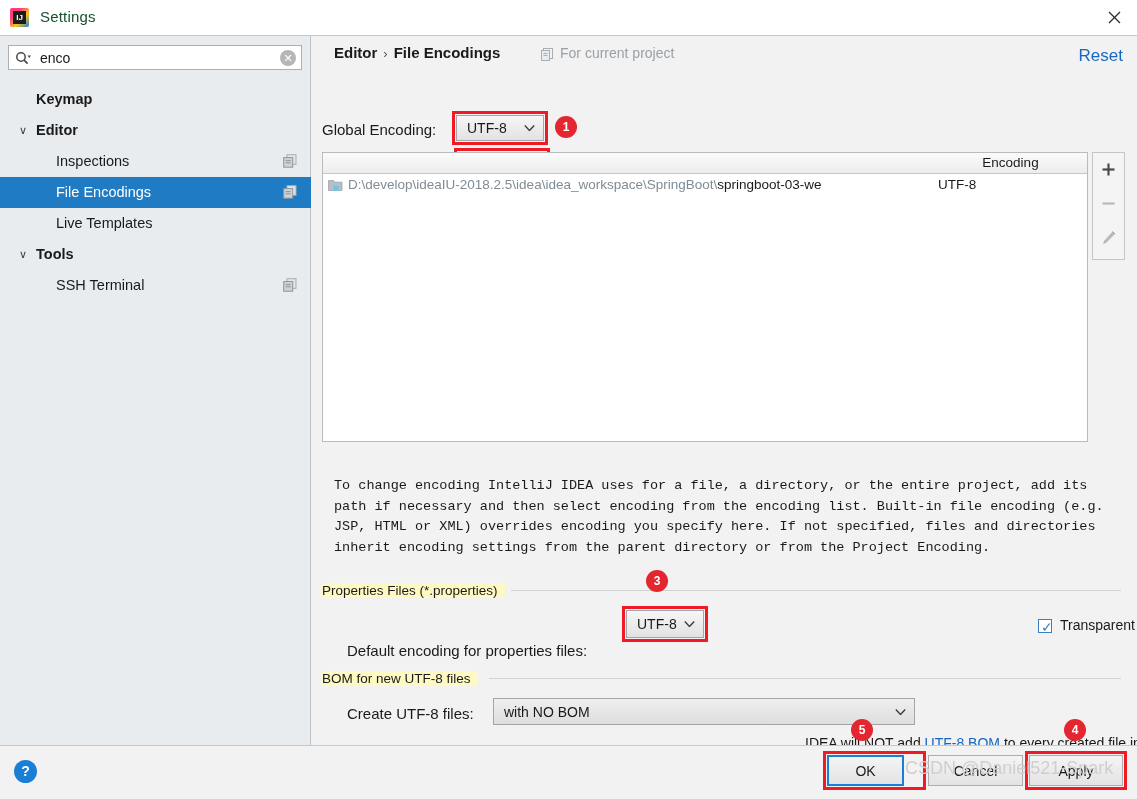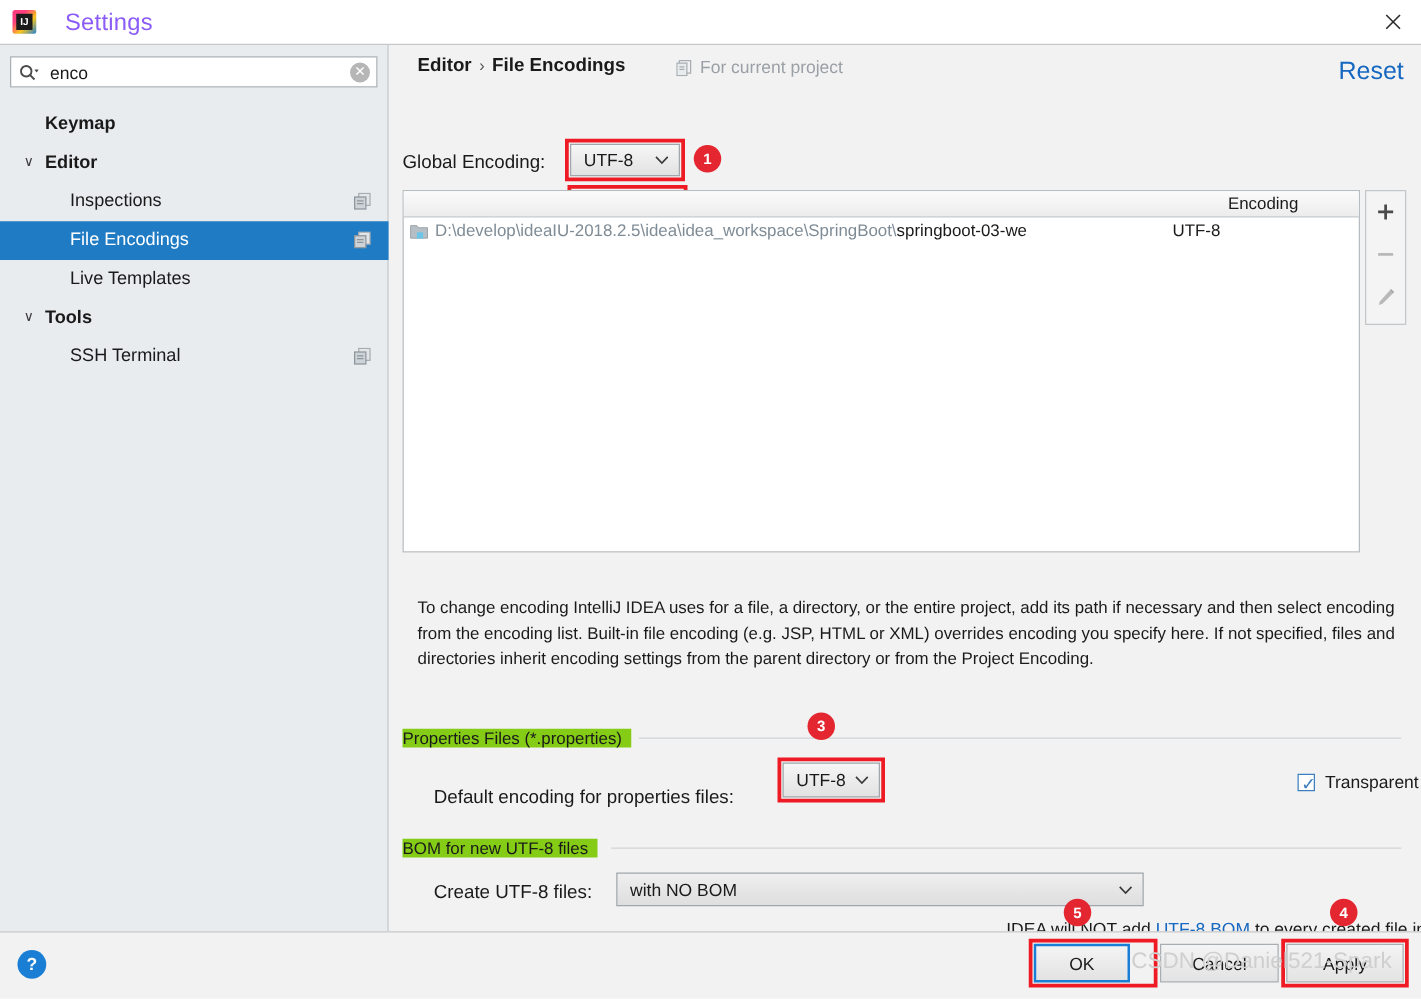--- a/index.html
+++ b/index.html
@@ -41,23 +41,23 @@
     background: #1b1b1b;
     color: #fff;
     font-size: 8px;
     font-weight: bold;
     line-height: 13px;
     text-align: center;
     font-family: "Liberation Sans", sans-serif;
   }
   #window-title {
     position: absolute;
-    left: 52px; top: 8px;
-    font-size: 19px;
-    color: #8b5cf6;
+    left: 40px; top: 8px;
+    font-size: 15px;
+    color: #14532d;
     letter-spacing: .2px;
   }
   #close-button {
     position: absolute;
     right: 0; top: 0;
     width: 46px; height: 35px;
     display: flex; align-items: center; justify-content: center;
     color: #333;
     font-size: 16px;
     cursor: default;
@@ -167,21 +167,21 @@
   }
   #fcp-icon {
     position: absolute;
     left: 230px; top: 12px;
     width: 13px; height: 13px;
   }
   #fcp-text { position: absolute; left: 249px; top: 9px; font-size: 14px; color: #9aa0a6; }
   #reset-link {
     position: absolute;
     right: 14px; top: 10px;
-    font-size: 20px;
+    font-size: 17px;
     color: #1668c1;
     cursor: pointer;
   }
 
   .field-label {
     position: absolute;
     font-size: 15px;
     color: #1a1a1a;
     white-space: nowrap;
   }
@@ -313,28 +313,29 @@
   }
 
   
   #desc {
     position: absolute;
     left: 23px; top: 440px;
     width: 790px;
     font-size: 13.5px;
     line-height: 20.5px;
     color: #1a1a1a;
+    font-family: Liberation Mono, monospace;
   }
 
   
   .group-title {
     position: absolute;
     font-size: 13.5px;
     color: #1a1a1a;
-    background: #84cc16;
+    background: #fef9c3;
     padding-right: 7px;
     white-space: nowrap;
   }
   .group-line {
     position: absolute;
     height: 1px;
     background: #cfd3d6;
   }
 
   #checkbox-row {
@@ -557,21 +558,21 @@
         <path d="M11.5,1.5 L14,4" stroke="#a2a2a2" stroke-width="1"></path>
       </svg>
     </div>
   </div>
 
   <div id="desc">To change encoding IntelliJ IDEA uses for a file, a directory, or the entire project, add its path if necessary and then select encoding from the encoding list. Built-in file encoding (e.g. JSP, HTML or XML) overrides encoding you specify here. If not specified, files and directories inherit encoding settings from the parent directory or from the Project Encoding.</div>
 
   <div class="group-title" style="left:11px; top:547px;">Properties Files (*.properties)</div>
   <div class="group-line" style="left:200px; top:554px; width:610px;"></div>
 
-  <div class="field-label" style="left:36px; top:593px;">Default encoding for properties files:</div>
+  <div class="field-label" style="left:36px; top:606px;">Default encoding for properties files:</div>
   <div class="combo" id="properties-combo" style="left:315px; top:574px; width:78px; height:28px;">
     <span class="cv">UTF-8</span>
     <svg class="chev" viewBox="0 0 11 7">
       <polyline points="0.8,1 5.5,6 10.2,1" fill="none" stroke="#3a3a3a" stroke-width="1.3"></polyline>
     </svg>
   </div>
   <div class="redbox" style="left:311px; top:570px; width:86px; height:36px;"></div>
   <div class="badge" style="left:335px; top:534px;">3</div>
 
   <div id="checkbox-row">

